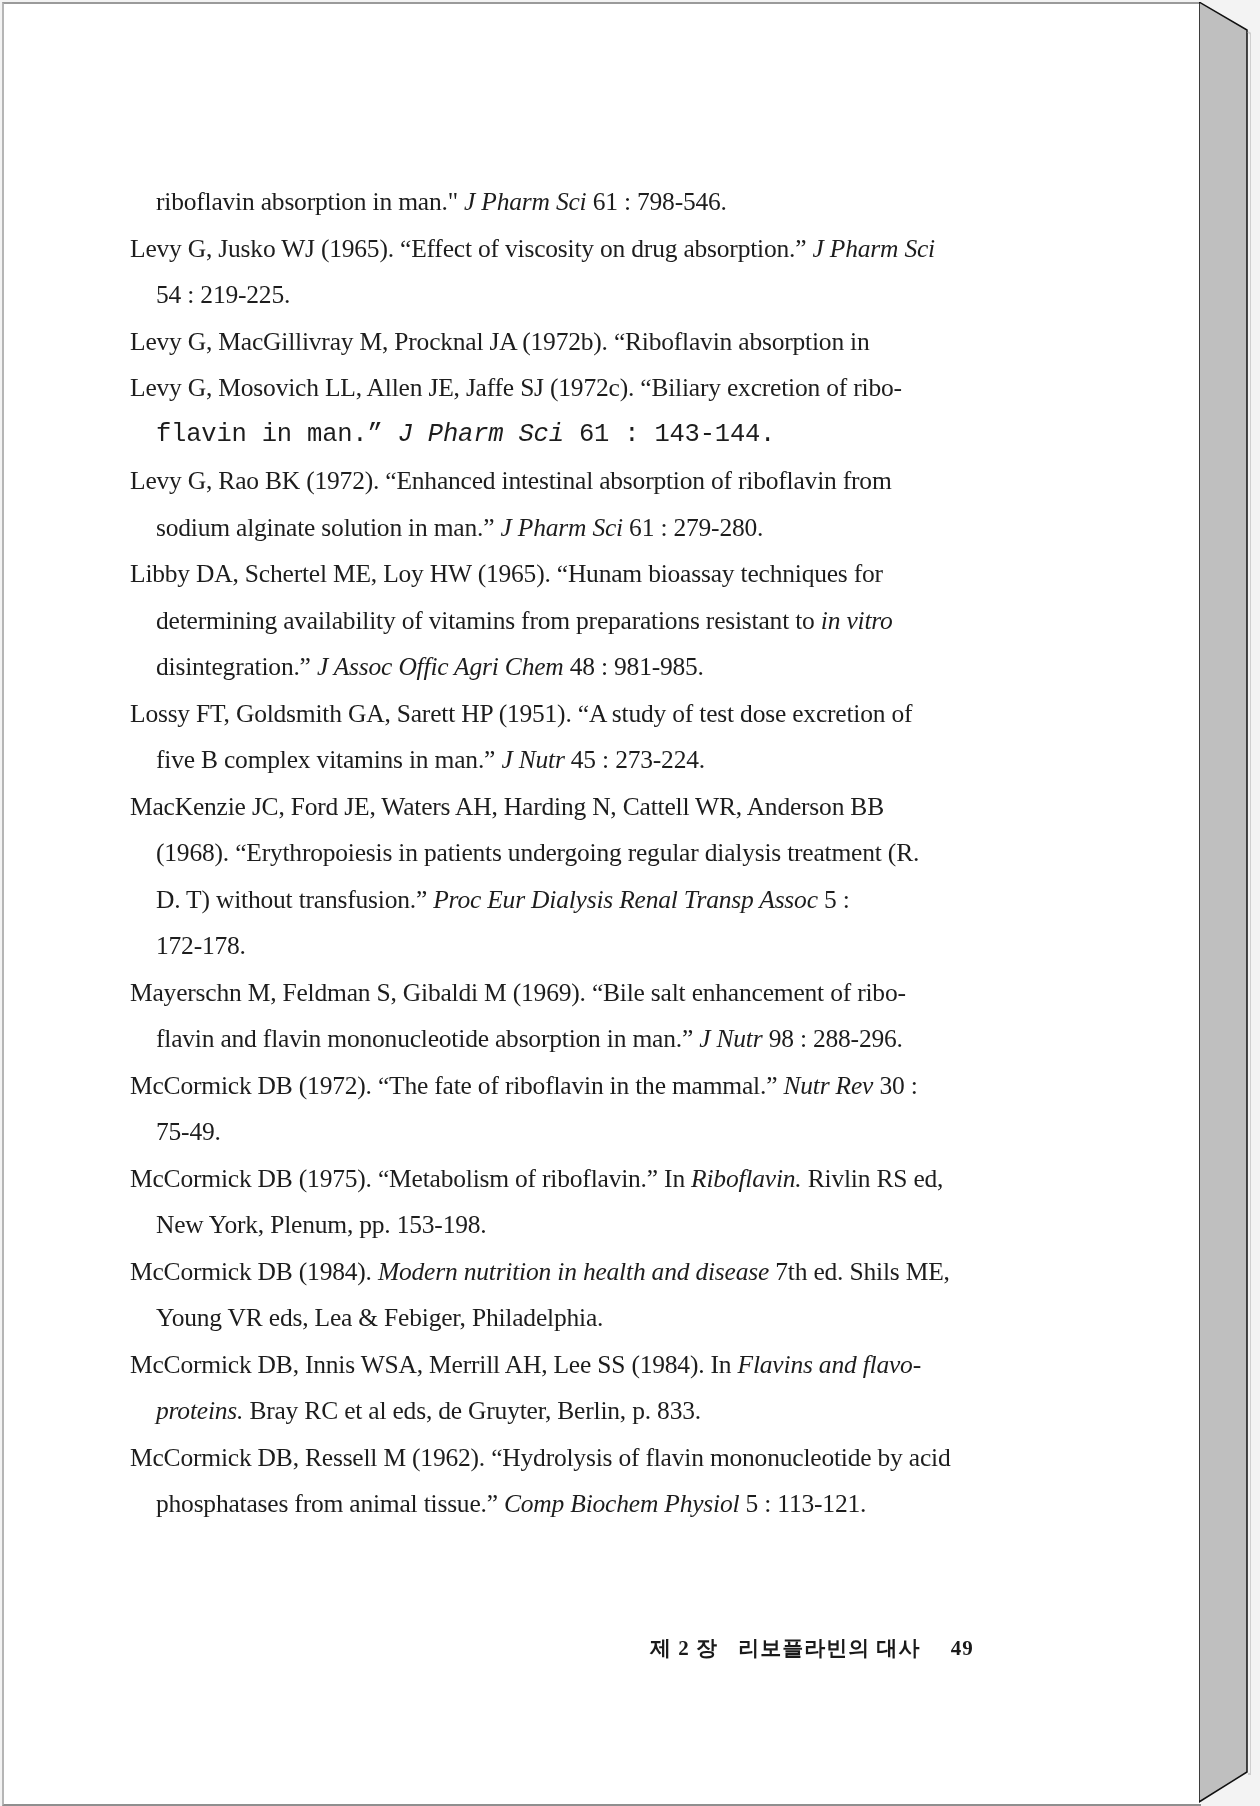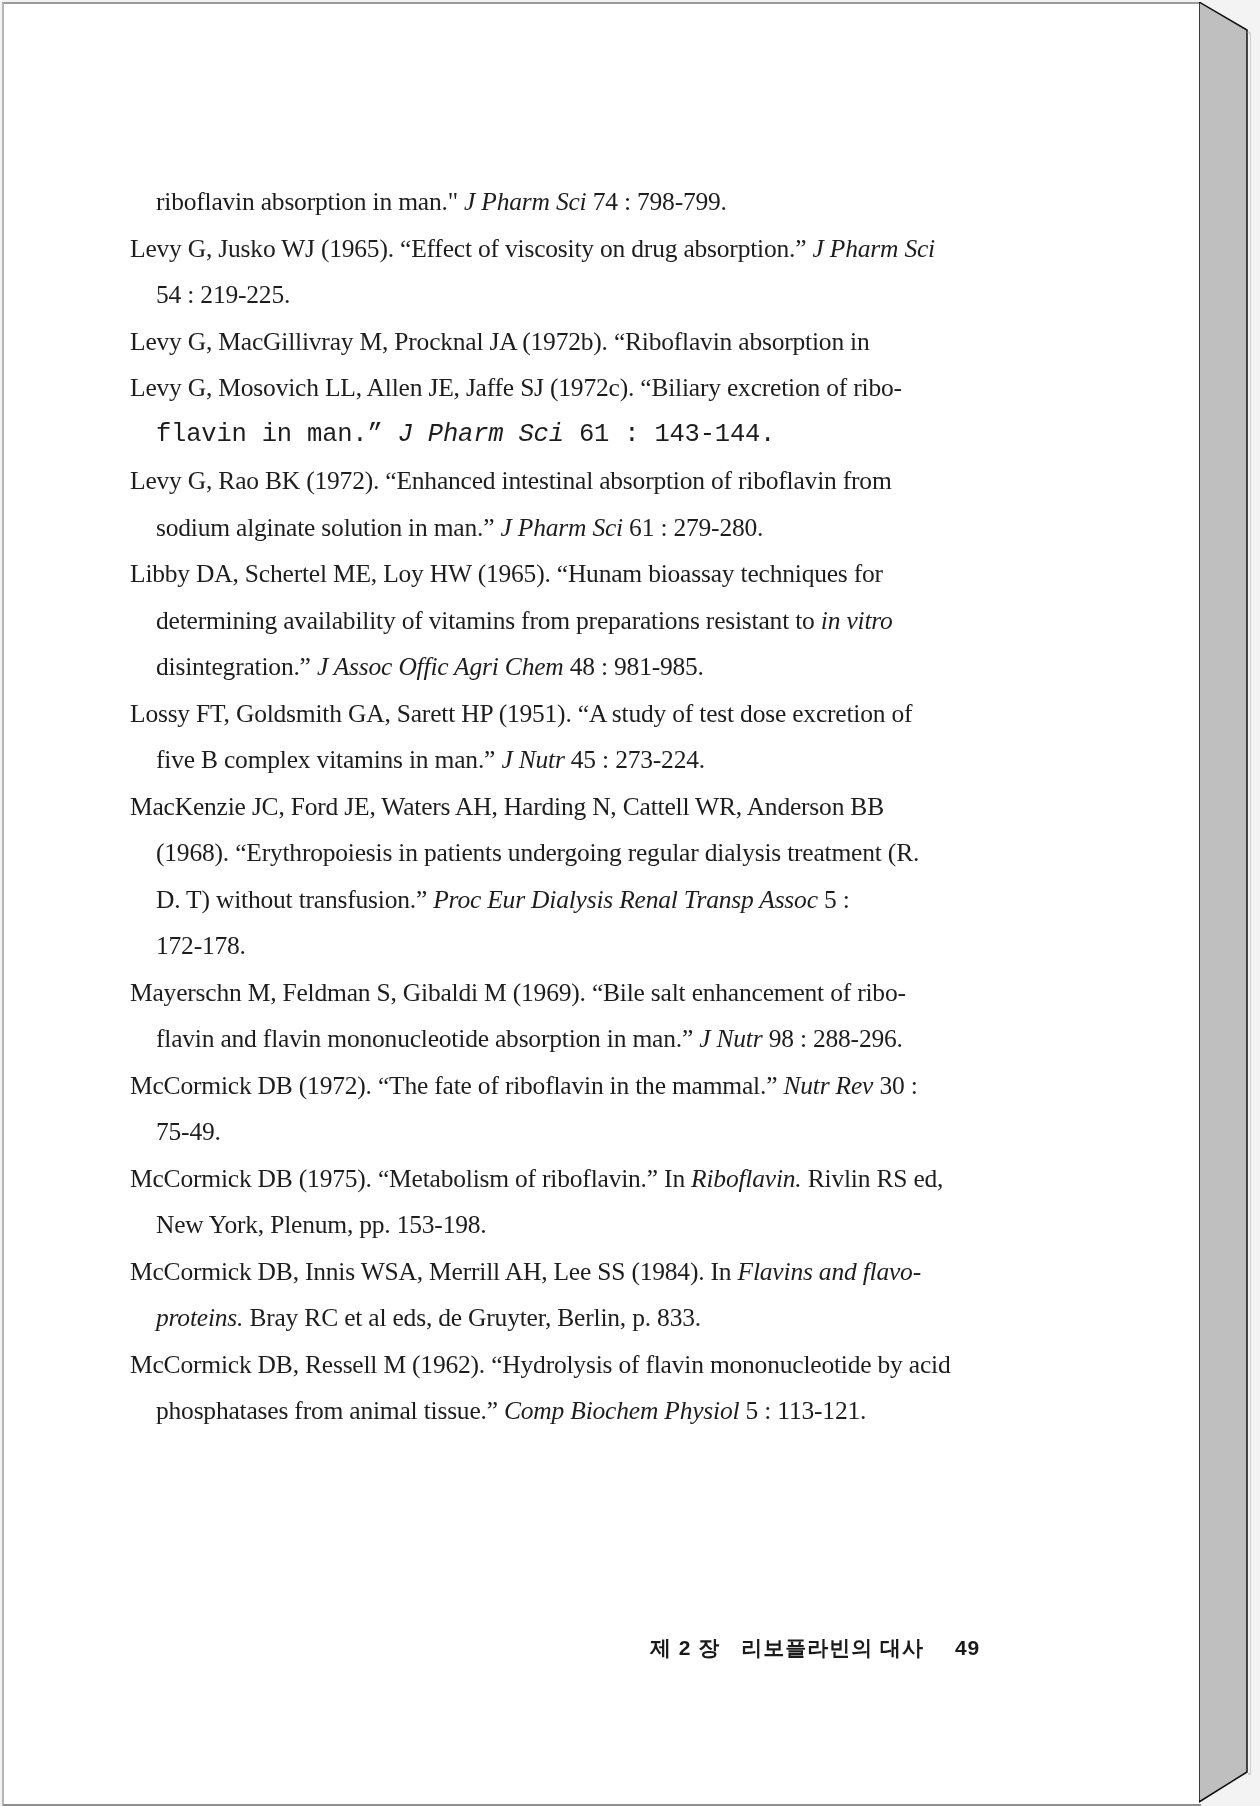--- a/index.html
+++ b/index.html
@@ -19,33 +19,33 @@
   .refs {
     position: absolute; left: 126px; top: 175px; width: 900px;
     color: #1d1d1d; font-size: 25.5px; line-height: 46.5px;
     letter-spacing: -0.2px;
   }
   .ref { padding-left: 26px; text-indent: -26px; text-align: justify; }
   .line { display: block; }
   .i { font-style: italic; }
   .footer {
     position: absolute; left: 646px; top: 1630px;
-    font-family: Liberation Sans, sans-serif; font-weight: bold;
+    font-family: Liberation Serif, serif; font-weight: bold;
     font-size: 21px; color: #1a1a1a; letter-spacing: 1px;
   }
   .footer span { margin-right: 14px; }
   .footer .num { margin-left: 10px; }
 </style>
 </head>
 <body>
 
 <div class="page">
   <div class="refs" id="refs">
       <div class="ref" style="text-indent: 0px;">
-        <span class="line"><span>riboflavin absorption in man." </span><span class="i">J Pharm Sci</span><span> 74 : 798-799.</span></span>
+        <span class="line"><span>riboflavin absorption in man." </span><span class="i">J Pharm Sci</span><span> 61 : 798-546.</span></span>
       </div>
       <div class="ref">
         <span class="line"><span>Levy G, Jusko WJ (1965). “Effect of viscosity on drug absorption.” </span><span class="i">J Pharm Sci</span></span>
         <span class="line" style="text-indent: 0px;"><span>54 : 219-225.</span></span>
       </div>
       <div class="ref">
         <span class="line"><span>Levy G, MacGillivray M, Procknal JA (1972b). “Riboflavin absorption in</span></span>
       </div>
       <div class="ref">
         <span class="line"><span>Levy G, Mosovich LL, Allen JE, Jaffe SJ (1972c). “Biliary excretion of ribo-</span></span>
@@ -76,20 +76,24 @@
       </div>
       <div class="ref">
         <span class="line"><span>McCormick DB (1972). “The fate of riboflavin in the mammal.” </span><span class="i">Nutr Rev</span><span> 30 :</span></span>
         <span class="line" style="text-indent: 0px;"><span>75-49.</span></span>
       </div>
       <div class="ref">
         <span class="line"><span>McCormick DB (1975). “Metabolism of riboflavin.” In </span><span class="i">Riboflavin.</span><span> Rivlin RS ed,</span></span>
         <span class="line" style="text-indent: 0px;"><span>New York, Plenum, pp. 153-198.</span></span>
       </div>
       <div class="ref">
+        <span class="line"><span>McCormick DB (1984). </span><span class="i">Modern nutrition in health and disease</span><span> 7th ed. Shils ME,</span></span>
+        <span class="line" style="text-indent: 0px;"><span>Young VR eds, Lea &amp; Febiger, Philadelphia.</span></span>
+      </div>
+      <div class="ref">
         <span class="line"><span>McCormick DB, Innis WSA, Merrill AH, Lee SS (1984). In </span><span class="i">Flavins and flavo-</span></span>
         <span class="line" style="text-indent: 0px;"><span class="i">proteins.</span><span> Bray RC et al eds, de Gruyter, Berlin, p. 833.</span></span>
       </div>
       <div class="ref">
         <span class="line"><span>McCormick DB, Ressell M (1962). “Hydrolysis of flavin mononucleotide by acid</span></span>
         <span class="line" style="text-indent: 0px;"><span>phosphatases from animal tissue.” </span><span class="i">Comp Biochem Physiol</span><span> 5 : 113-121.</span></span>
       </div>
     </div>
   <div class="footer">
     <span>제 2 장</span>

